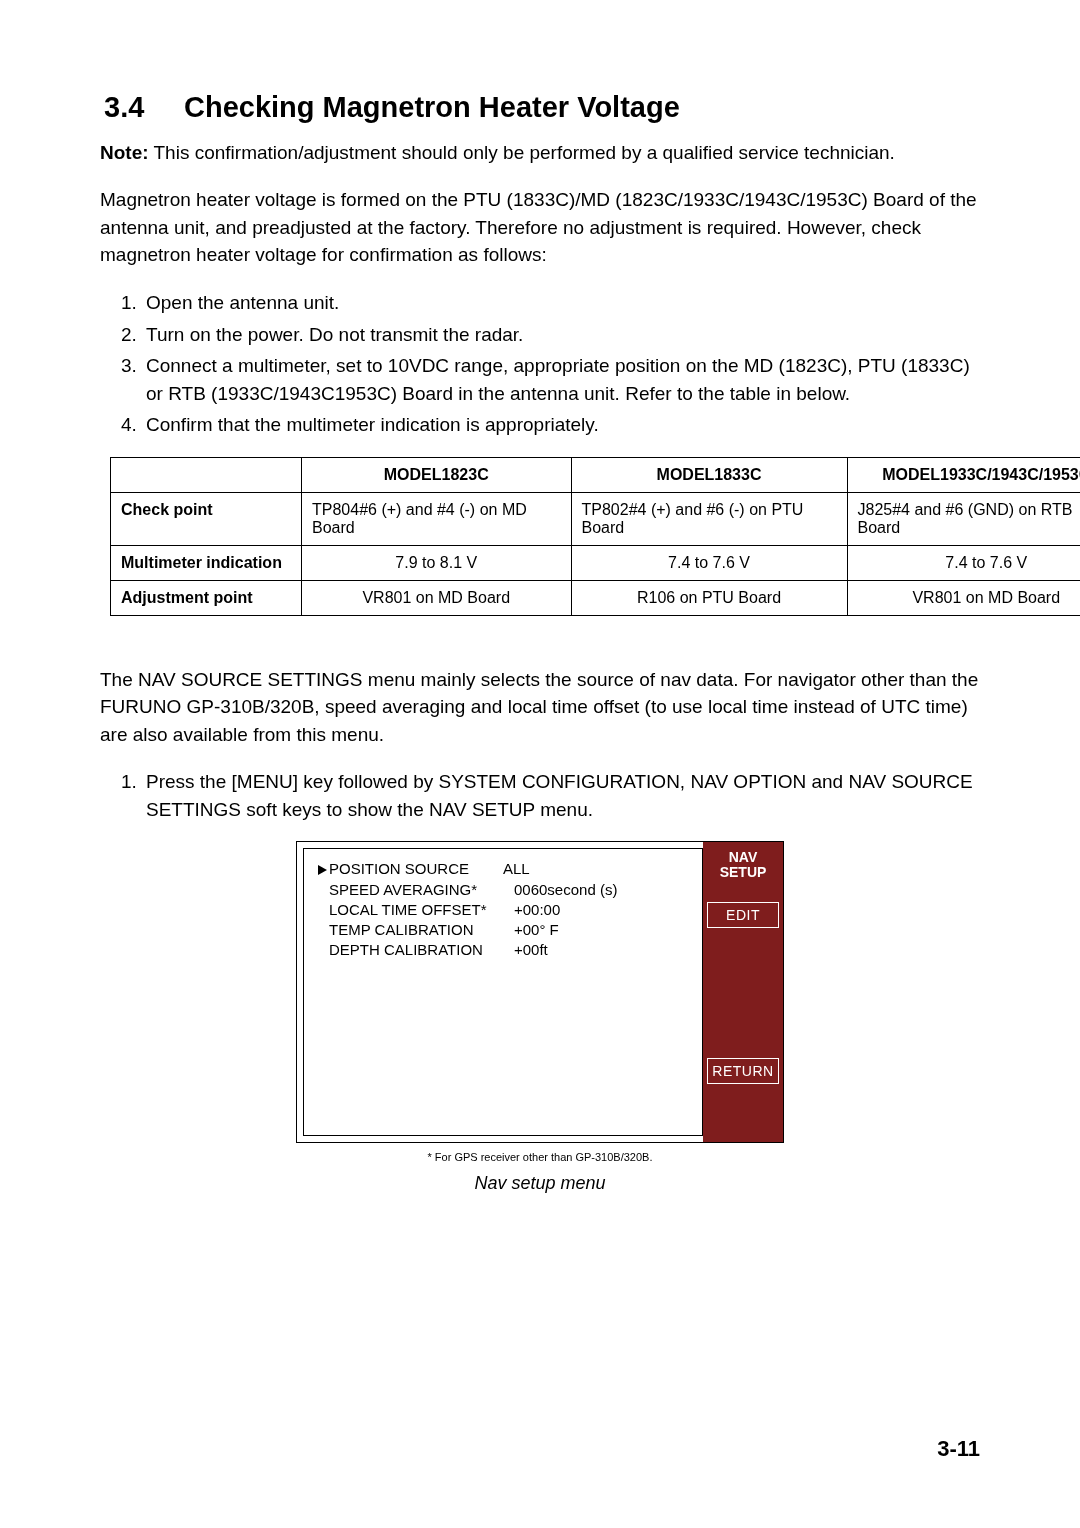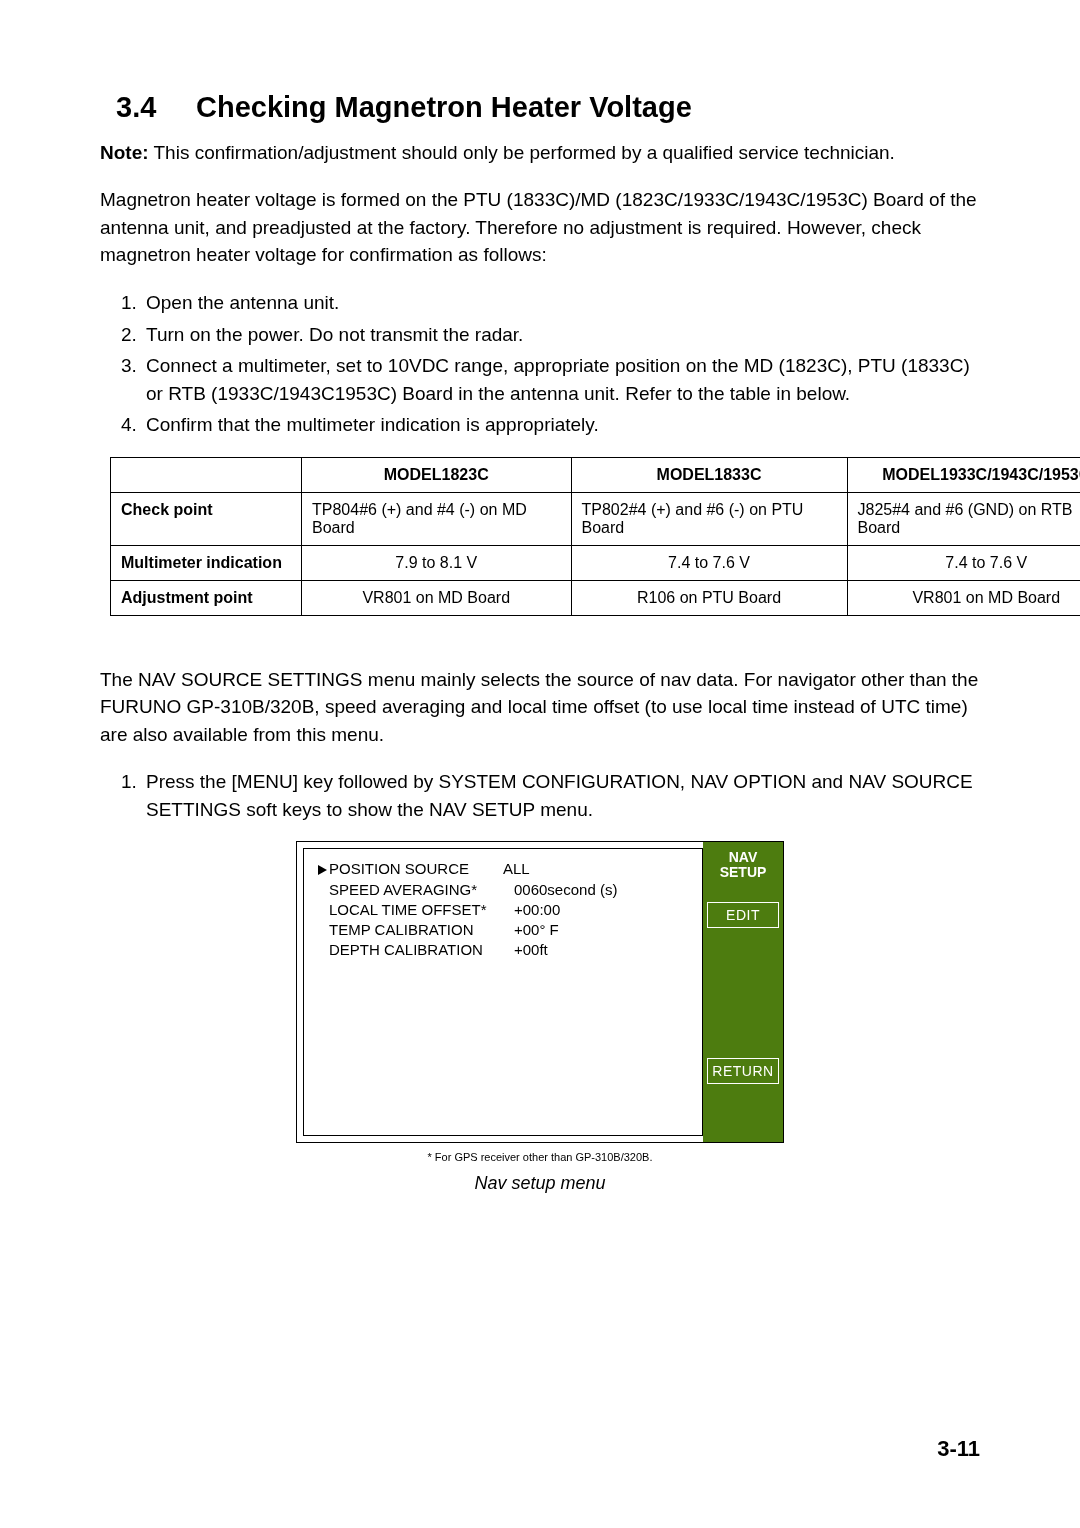--- a/index.html
+++ b/index.html
@@ -12,21 +12,21 @@
     width: 1080px;
     min-height: 1528px;
     box-sizing: border-box;
     padding: 90px 100px 40px 100px;
     position: relative;
     color: #000;
   }
   h2.sec {
     font-size: 29px;
     font-weight: bold;
-    margin: 0 0 14px 16px;
+    margin: 0 0 14px 4px;
     line-height: 1.2;
   }
   h2.sec .num {
     display: inline-block;
     width: 80px;
   }
   .body-p {
     font-size: 19px;
     line-height: 1.45;
     margin: 0 0 20px 0;
@@ -106,21 +106,21 @@
     display: inline-block;
     width: 0; height: 0;
     border-top: 5px solid transparent;
     border-bottom: 5px solid transparent;
     border-left: 9px solid #000;
     margin-right: 2px;
     vertical-align: middle;
   }
   .nav-right {
     width: 80px;
-    background: #4d7c0f;
+    background: #7f1d1d;
     color: #fff;
     display: flex;
     flex-direction: column;
     align-items: center;
     font-size: 14px;
     font-weight: bold;
   }
   .nav-right-title {
     text-align: center;
     line-height: 1.05;

